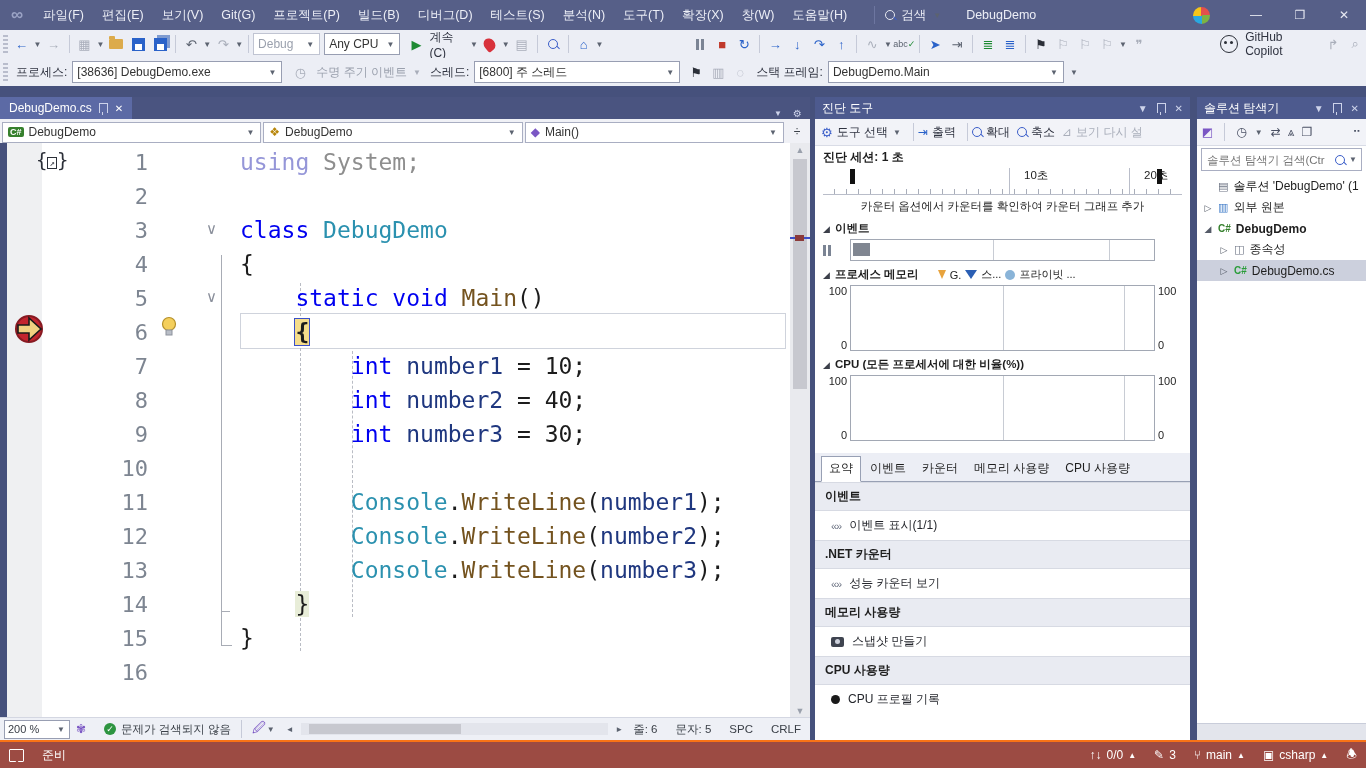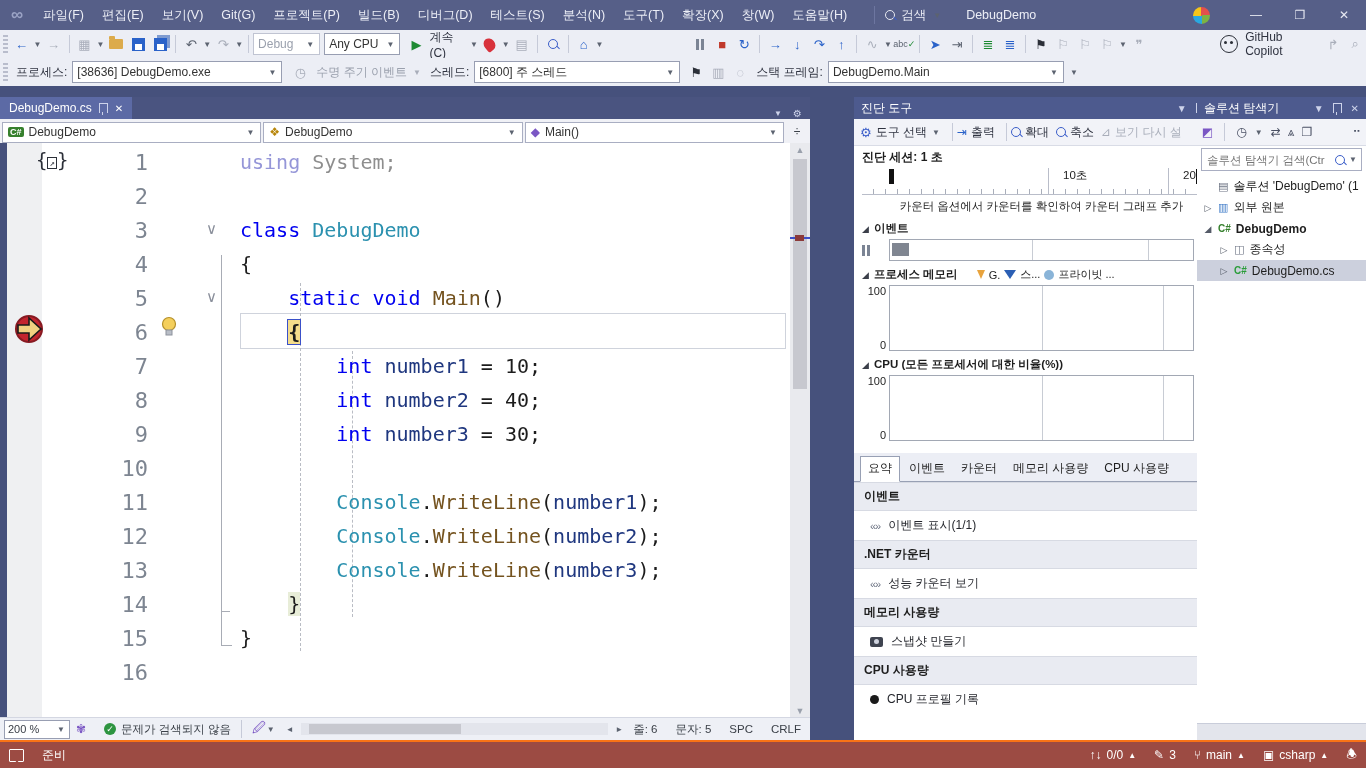--- a/index.html
+++ b/index.html
@@ -70,21 +70,21 @@
   .split-btn{width:22px;height:19px;display:flex;align-items:center;justify-content:center;color:#3b4048;font-size:12px;}
   #editor-body{position:absolute;left:0;top:46px;width:810px;bottom:22px;background:#fff;overflow:hidden;}
   .left-edge{position:absolute;left:0;top:0;width:7px;height:100%;background:#46517c;}
   .glyph-margin{position:absolute;left:7px;top:0;width:35px;height:100%;background:#eff0f2;}
   #code-rows{position:absolute;left:42px;top:2px;right:22px;}
   .code-row{display:flex;height:34px;align-items:center;position:relative;}
   .ln{width:116px;text-align:right;padding-right:10px;box-sizing:border-box;
       font-family:"DejaVu Sans Mono","Liberation Mono",monospace;font-size:22px;color:#7d8591;}
   .fold{width:82px;position:relative;height:100%;}
   .fold .chev{position:absolute;left:48px;top:7px;color:#8a8f9b;font-size:15px;}
-  .codetext{font-family:"DejaVu Sans Mono","Liberation Mono",monospace;font-size:20px;
+  .codetext{font-family:"DejaVu Sans Mono","Liberation Mono",monospace;font-size:23px;
             white-space:pre;color:#1c1c1c;position:relative;z-index:2;}
   .c-kw{color:#0000f0;} .c-type{color:#2b91af;} .c-meth{color:#74531f;}
   .c-var{color:#1f377f;} .c-pln{color:#1c1c1c;} .c-fkw{color:#9596d8;} .c-fad{color:#8e8e8e;}
   .c-brace-active{background:#f5dd8b;outline:1.5px solid #3a50c9;font-weight:bold;}
   .c-brace-pair{background:#e8edd8;}
   .cur-line-box{position:absolute;left:240px;right:24px;top:170px;height:36px;
                 border:1px solid #cfd3dc;background:#fff;z-index:1;box-sizing:border-box;}
   .guide{position:absolute;width:0;border-left:1px dashed #b9bcc4;z-index:1;}
   .outline-line{position:absolute;width:0;border-left:1px solid #a8acb5;z-index:1;}
   .outline-stub{position:absolute;height:0;border-top:1px solid #a8acb5;z-index:1;}
@@ -104,21 +104,21 @@
               display:flex;align-items:center;justify-content:space-between;padding:0 3px;font-size:11px;}
   .okdot{width:12px;height:12px;border-radius:50%;background:#2d9440;color:#fff;font-size:9px;
          display:inline-flex;align-items:center;justify-content:center;margin:0 5px 0 18px;}
   .h-scroll{flex:1;height:12px;margin:0 6px;position:relative;background:#e3e5ec;}
   .h-thumb{position:absolute;left:8px;top:1px;width:152px;height:10px;background:#c7c8cf;}
   .mini-stat{margin:0 9px;white-space:nowrap;}
   .broom{color:#7b57c4;font-size:13px;}
   .fb-ic{color:#7b57c4;font-size:12px;margin-left:6px;}
   
   #diag-panel{position:absolute;left:815px;top:11px;width:375px;height:643px;background:#fff;
-              display:flex;flex-direction:column;margin-left:39px;}
+              display:flex;flex-direction:column;}
   .diag-toolbar{height:26px;background:#f2f3f8;display:flex;align-items:center;padding:0 6px;
                 font-size:12px;color:#2f3340;border-bottom:1px solid #d9dce6;}
   .diag-toolbar .itm{display:flex;align-items:center;gap:4px;margin-right:7px;white-space:nowrap;}
   .diag-toolbar .dim{color:#a9aeba;overflow:hidden;}
   .gear{color:#3b5ec9;font-size:13px;}
   .session-row{height:22px;display:flex;align-items:center;font-weight:bold;font-size:12px;
                padding:0 8px;color:#1e1e1e;}
   .ruler{position:relative;height:26px;margin:0 8px;border-bottom:1px solid #b9bdc9;
          background:repeating-linear-gradient(to right,transparent 0 11px,#a9aeba 11px 12px) bottom/100% 5px no-repeat;}
   .ruler .markL,.ruler .markR{position:absolute;top:1px;width:5px;height:15px;background:#111;}

